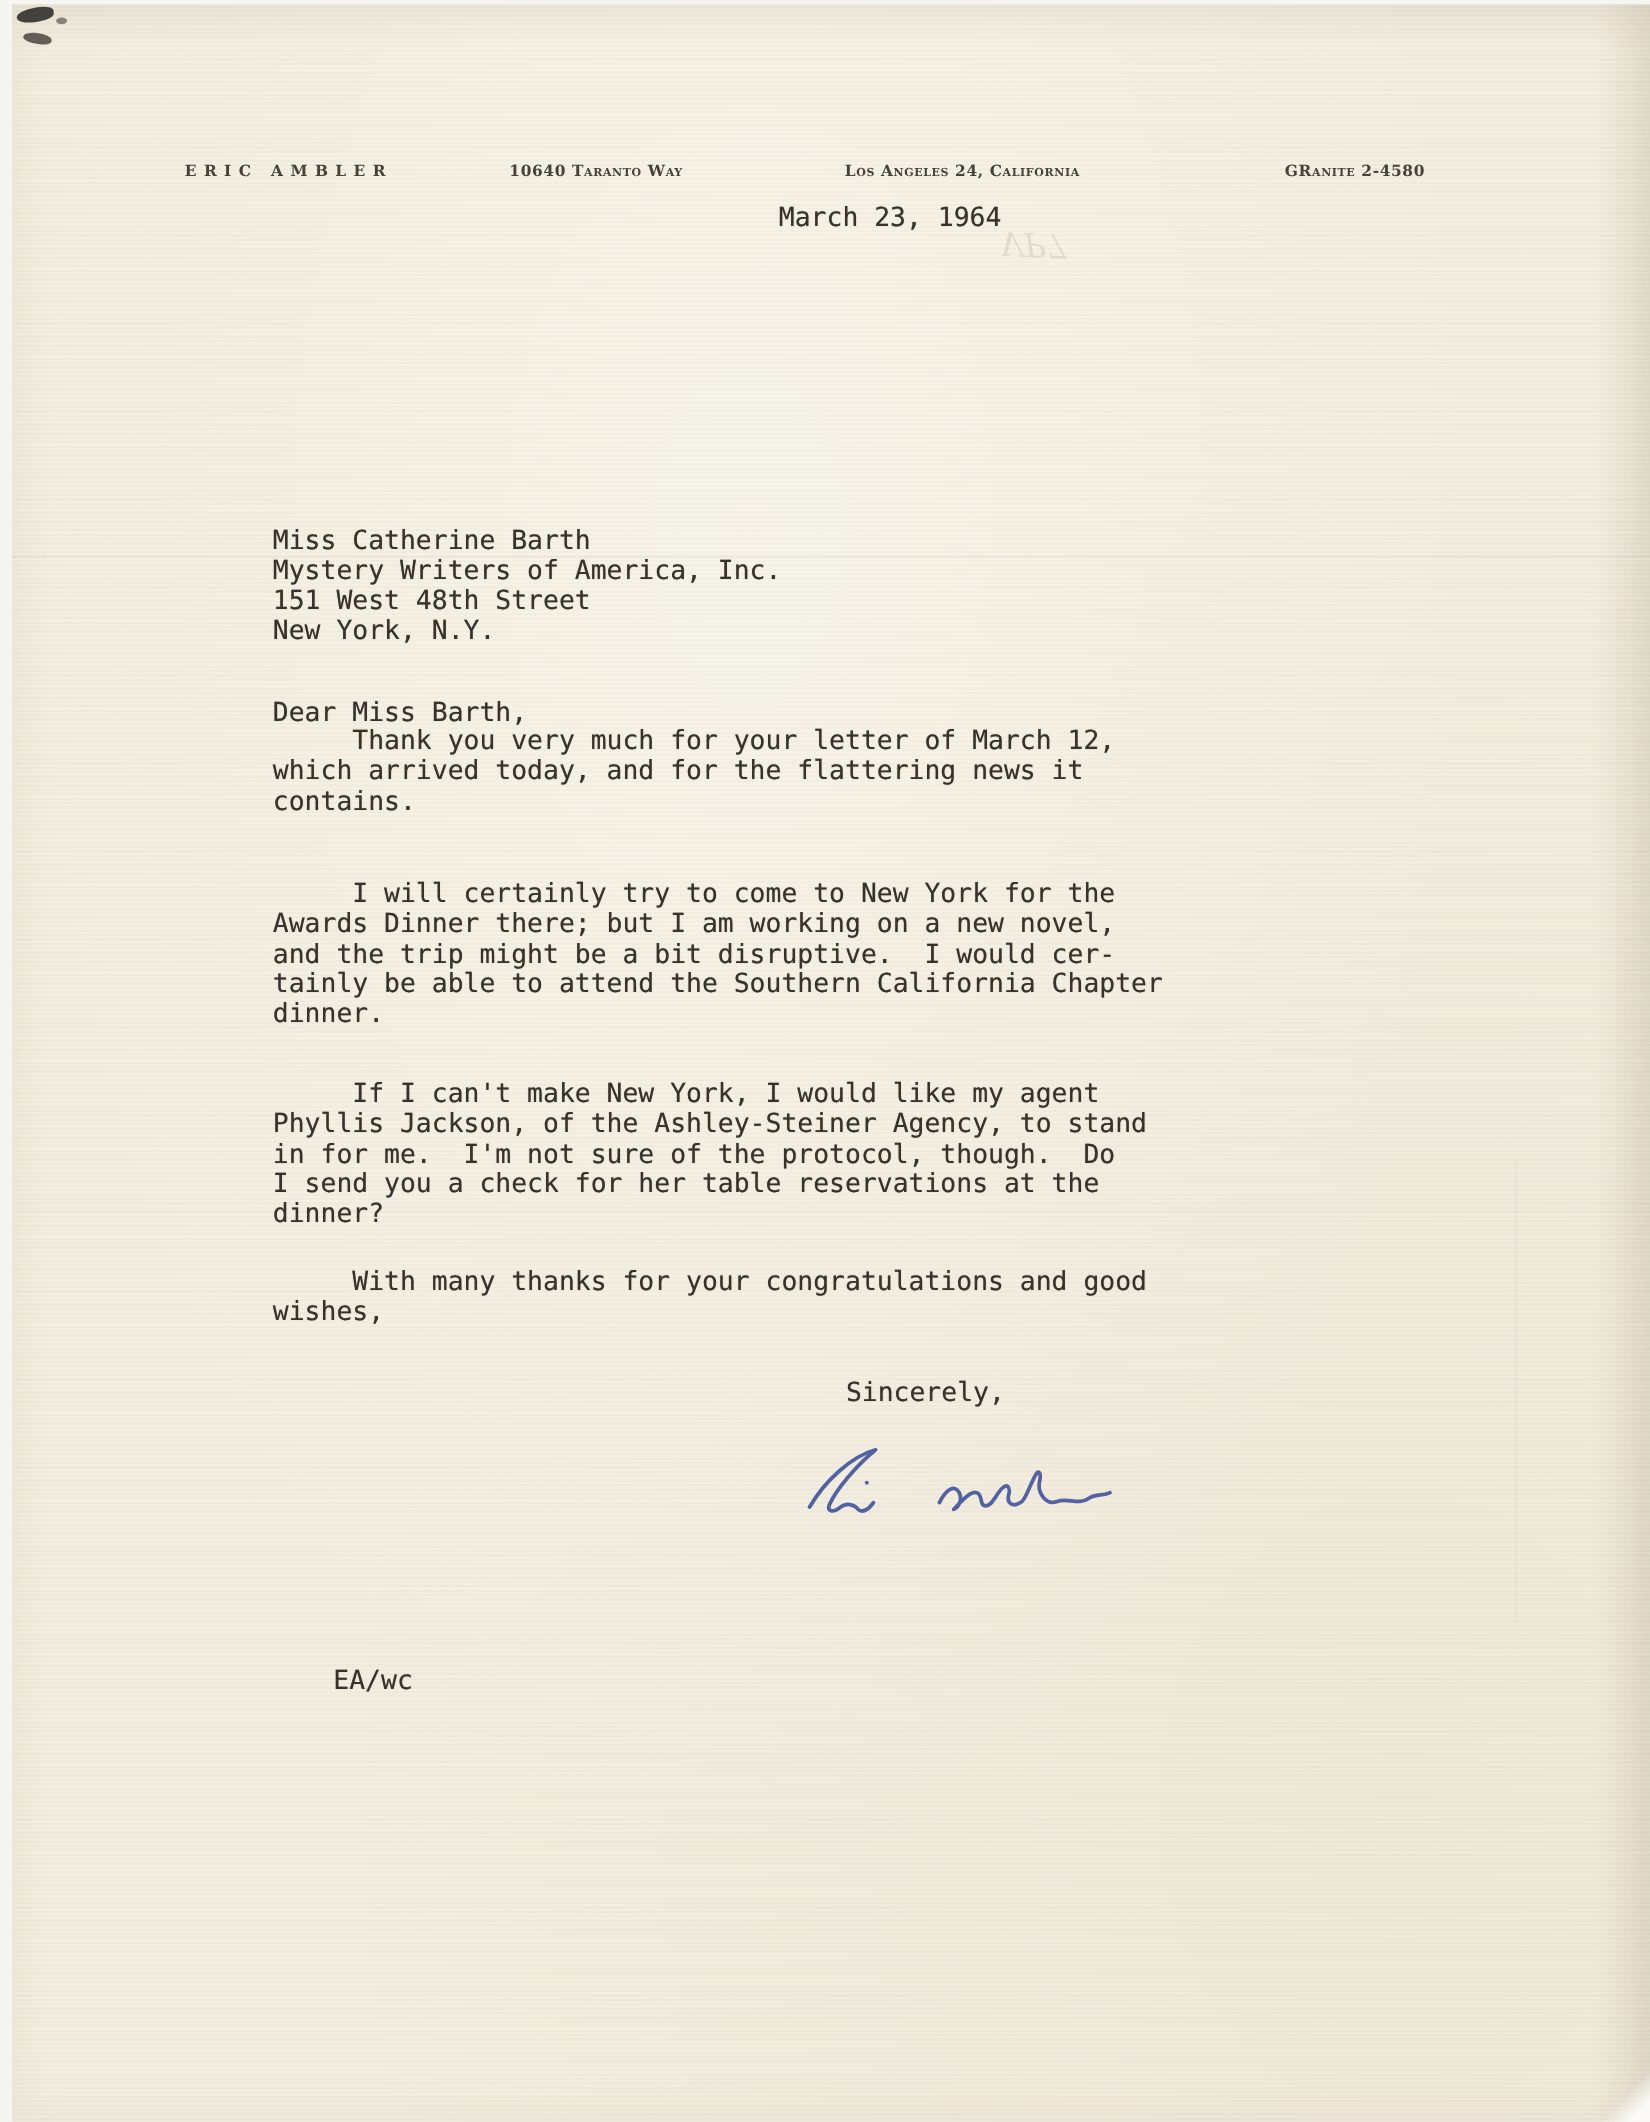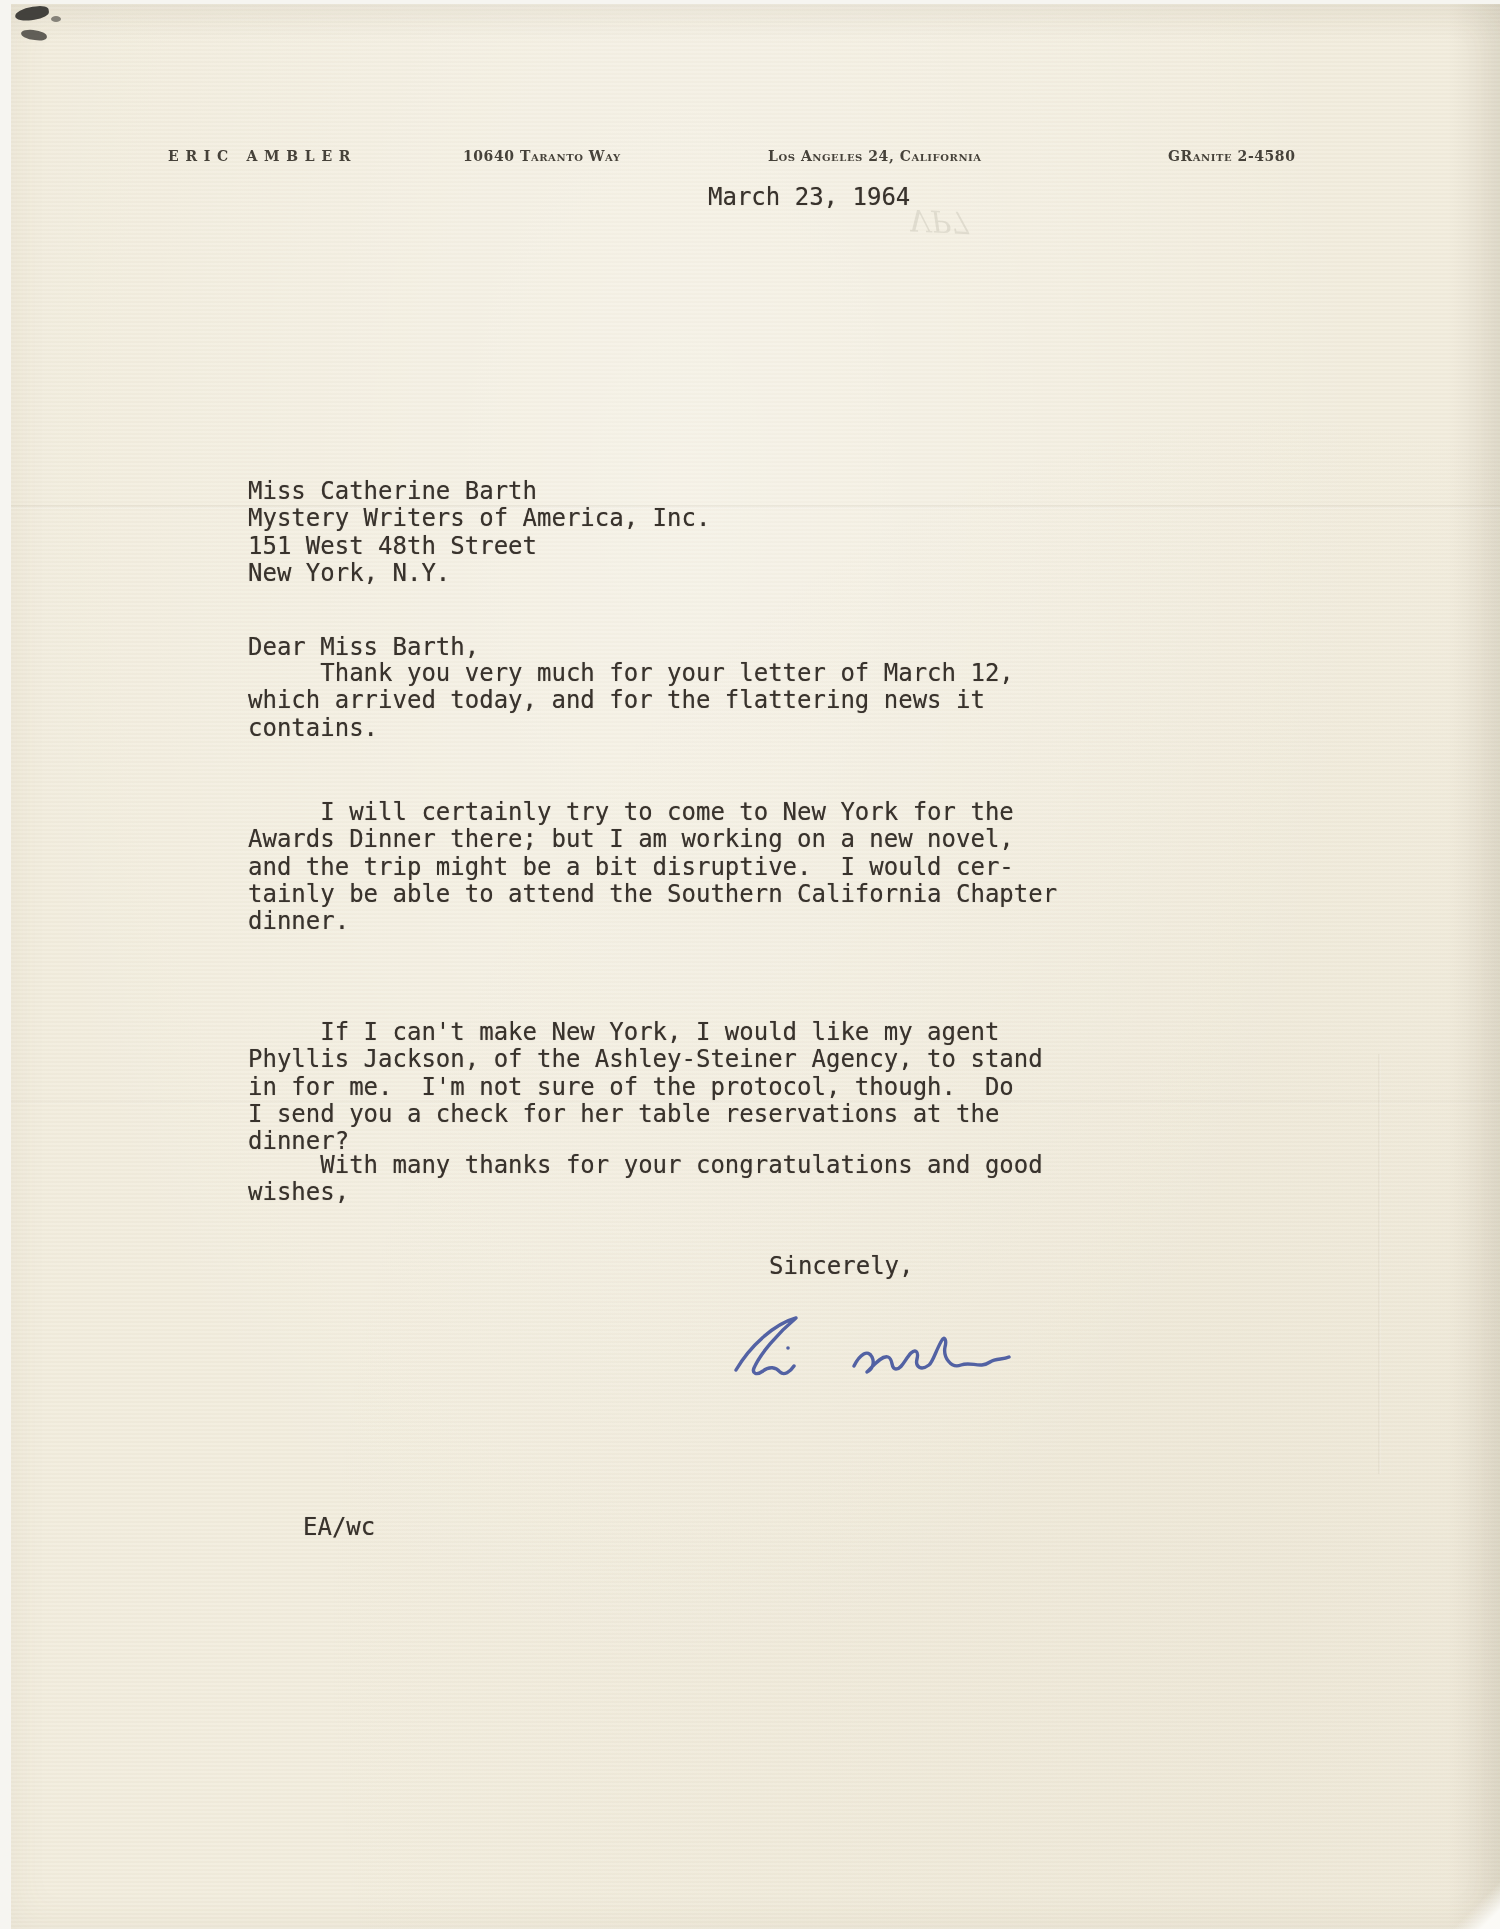--- a/index.html
+++ b/index.html
@@ -94,21 +94,21 @@
     <div class="tw" style="left:237px;top:656px;">     Thank you very much for your letter of March 12,
 which arrived today, and for the flattering news it
 contains.</div>
 
     <div class="tw" style="left:237px;top:795px;">     I will certainly try to come to New York for the
 Awards Dinner there; but I am working on a new novel,
 and the trip might be a bit disruptive.  I would cer-
 tainly be able to attend the Southern California Chapter
 dinner.</div>
 
-    <div class="tw" style="left:237px;top:977px;margin-top:38px;">     If I can't make New York, I would like my agent
+    <div class="tw" style="left:237px;top:977px;">     If I can't make New York, I would like my agent
 Phyllis Jackson, of the Ashley-Steiner Agency, to stand
 in for me.  I'm not sure of the protocol, though.  Do
 I send you a check for her table reservations at the
 dinner?</div>
 
     <div class="tw" style="left:237px;top:1148px;">     With many thanks for your congratulations and good
 wishes,</div>
 
     <div class="tw" style="left:758px;top:1249px;">Sincerely,</div>
 

